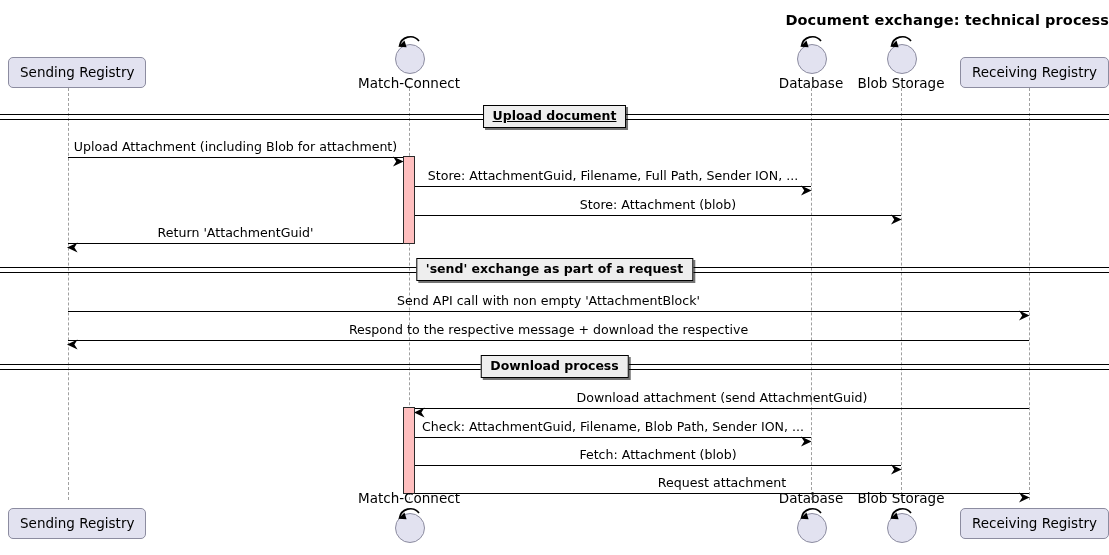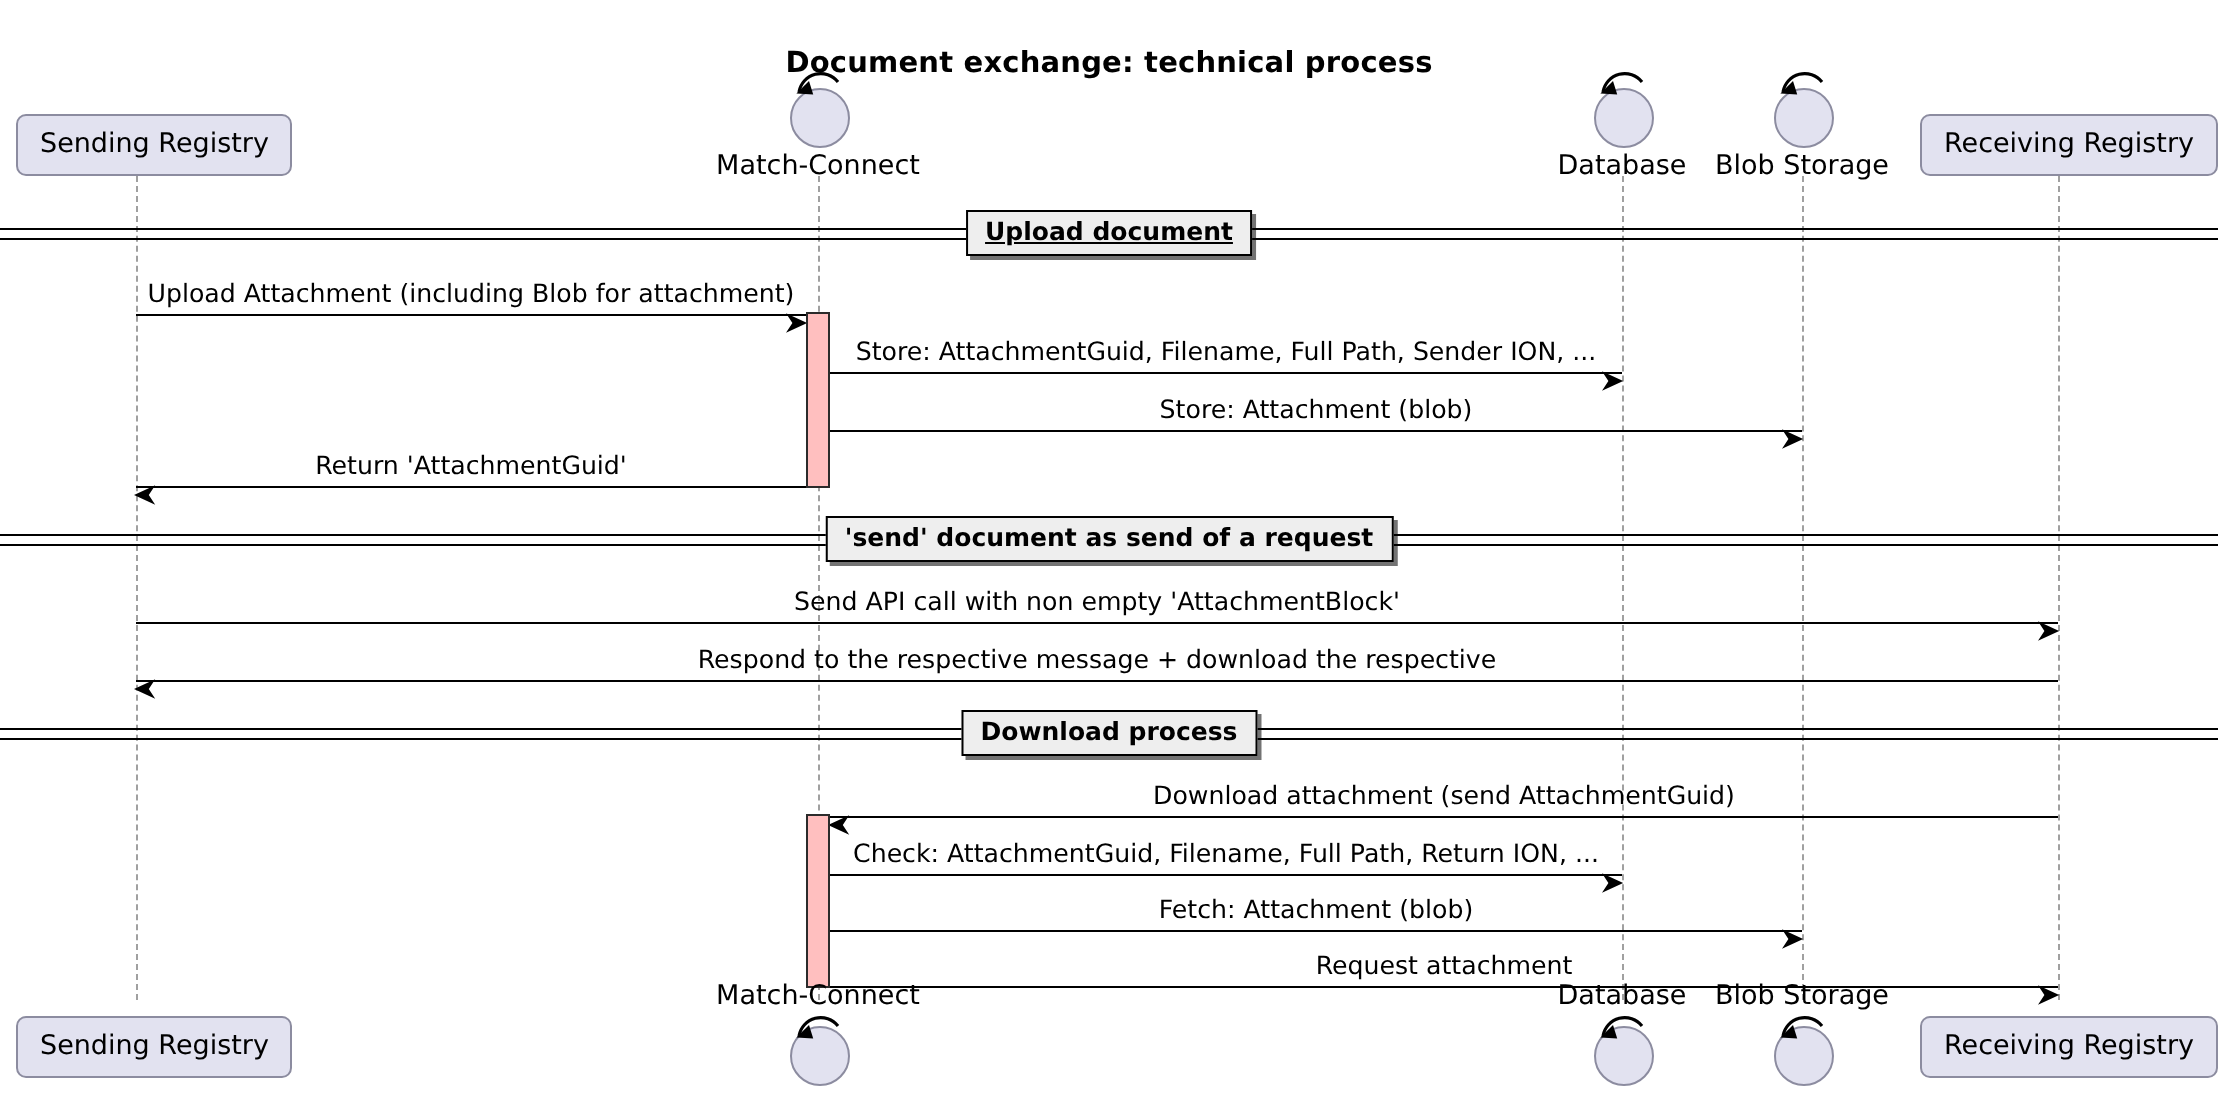--- a/index.html
+++ b/index.html
@@ -1,21 +1,21 @@
 <!DOCTYPE html>
 <html><head>
 <meta charset="utf-8">
 <style>
   html,body{margin:0;padding:0;background:#ffffff;}
   body{font-family:"DejaVu Sans","Liberation Sans",sans-serif;}
   #canvas{position:relative;width:1109px;height:555px;overflow:hidden;background:#fff;}
 
   .title{
-    position:absolute;left:0;right:0;top:12px;text-align:center;
-    font-size:14.5px;font-weight:bold;color:#000;letter-spacing:.1px;margin-top:12px;
+    position:absolute;left:0;right:0;top:12px;text-align:right;
+    font-size:14.5px;font-weight:bold;color:#000;letter-spacing:.1px;
   }
 
   
   .lifeline{position:absolute;width:0;border-left:1px dashed #a0a0a0;top:88px;height:412px;}
 
   
   .pbox{
     position:absolute;background:#e2e2f0;border:1px solid #8c8ca0;border-radius:5px;
     font-size:13.5px;color:#000;padding:6px 11px 7px 11px;white-space:nowrap;
     box-sizing:border-box;text-align:center;
@@ -75,21 +75,21 @@
     </div>
   <div id="groups">
       <div class="divider" style="top: 117px;">
         <div class="ln" style="top: -3px;"></div>
         <div class="ln" style="top: 2px;"></div>
         <div class="lbl" style="top: -12px; text-decoration: underline;">Upload document</div>
       </div>
       <div class="divider" style="top: 270px;">
         <div class="ln" style="top: -3px;"></div>
         <div class="ln" style="top: 2px;"></div>
-        <div class="lbl" style="top: -12px;">'send' document as send of a request</div>
+        <div class="lbl" style="top: -12px;">'send' exchange as part of a request</div>
       </div>
       <div class="divider" style="top: 367px;">
         <div class="ln" style="top: -3px;"></div>
         <div class="ln" style="top: 2px;"></div>
         <div class="lbl" style="top: -12px;">Download process</div>
       </div>
     </div>
   <div id="messages">
       <div class="msg" style="left: 68px; width: 335px; top: 157px;">
         <div class="bar"></div>
@@ -138,21 +138,21 @@
         <div class="head" style="left: -1px;"><svg width="11" height="11" viewBox="0 0 11 11">
             <path d="M10.6 0.6 L0 5.5 L10.6 10.4 L7.4 5.5 Z" fill="#000"></path>
           </svg></div>
         <div class="lbl">Download attachment (send AttachmentGuid)</div>
       </div>
       <div class="msg" style="left: 415px; width: 396px; top: 437px;">
         <div class="bar"></div>
         <div class="head" style="right: -1px;"><svg width="11" height="11" viewBox="0 0 11 11">
             <path d="M0 0.6 L10.6 5.5 L0 10.4 L3.2 5.5 Z" fill="#000"></path>
           </svg></div>
-        <div class="lbl">Check: AttachmentGuid, Filename, Full Path, Return ION, ...</div>
+        <div class="lbl">Check: AttachmentGuid, Filename, Blob Path, Sender ION, ...</div>
       </div>
       <div class="msg" style="left: 415px; width: 486px; top: 465px;">
         <div class="bar"></div>
         <div class="head" style="right: -1px;"><svg width="11" height="11" viewBox="0 0 11 11">
             <path d="M0 0.6 L10.6 5.5 L0 10.4 L3.2 5.5 Z" fill="#000"></path>
           </svg></div>
         <div class="lbl">Fetch: Attachment (blob)</div>
       </div>
       <div class="msg" style="left: 415px; width: 614px; top: 493px;">
         <div class="bar"></div>

